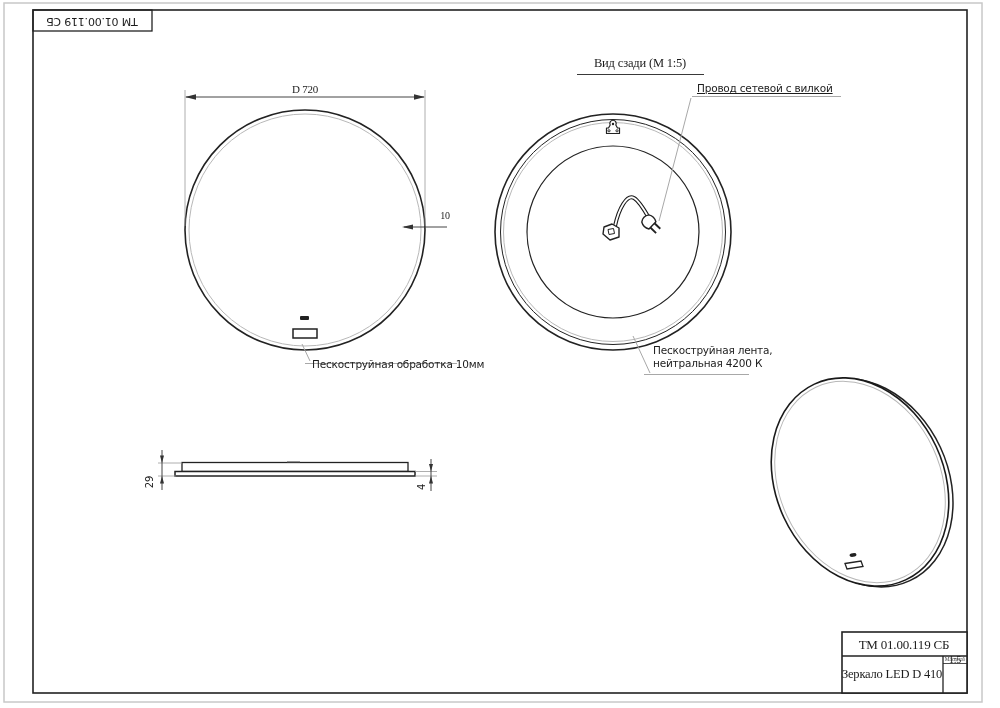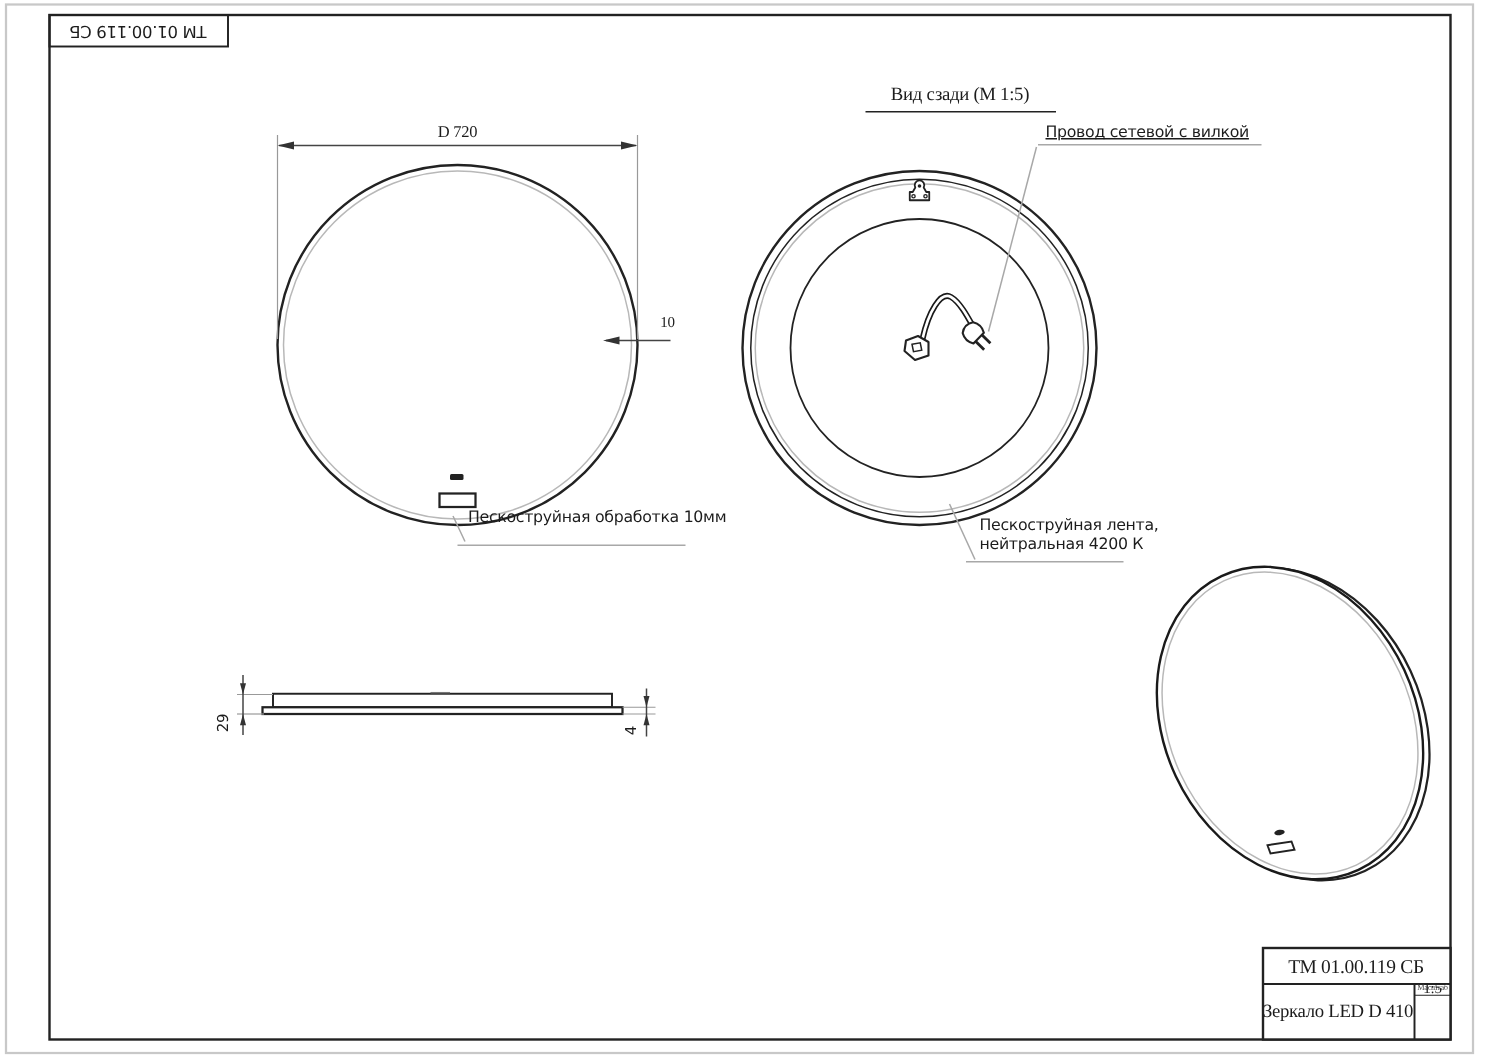--- a/index.html
+++ b/index.html
@@ -132,21 +132,21 @@
       <line x1="842" y1="656" x2="967" y2="656" stroke="#222" stroke-width="1.3"></line>
       <line x1="943" y1="656" x2="943" y2="693" stroke="#222" stroke-width="1.3"></line>
       <line x1="943" y1="663.5" x2="967" y2="663.5" stroke="#222" stroke-width="0.8"></line>
     </g>
   </svg>
 
   <div class="lbl s11 rot180" style="left:92px;top:20.5px;">ТМ 01.00.119 СБ</div>
 
   <div class="lbl s11 ctr" style="left:305px;top:89px;">D 720</div>
   <div class="lbl s10 ctr" style="left:429px;top:216px;margin-left:16px;">10</div>
-  <div class="lbl s10h" style="left:312px;top:340px;">Пескоструйная обработка 10мм</div>
+  <div class="lbl s10h" style="left:312px;top:359px;">Пескоструйная обработка 10мм</div>
 
   <div class="lbl s12 ctr" style="left:640px;top:63px;">Вид сзади (М 1:5)</div>
   <div class="lbl s10h" style="left:697px;top:83px;text-decoration:underline;">Провод сетевой с вилкой</div>
   <div class="lbl s10h" style="left:653px;top:345px;">Пескоструйная лента,</div>
   <div class="lbl s10h" style="left:653px;top:358px;">нейтральная 4200 К</div>
 
   <div class="lbl s10 rot90" style="left:150px;top:482px;">29</div>
   <div class="lbl s10 rot90" style="left:422px;top:487px;">4</div>
 
   <div class="lbl s13 ctr" style="left:904px;top:644px;">ТМ 01.00.119 СБ</div>

